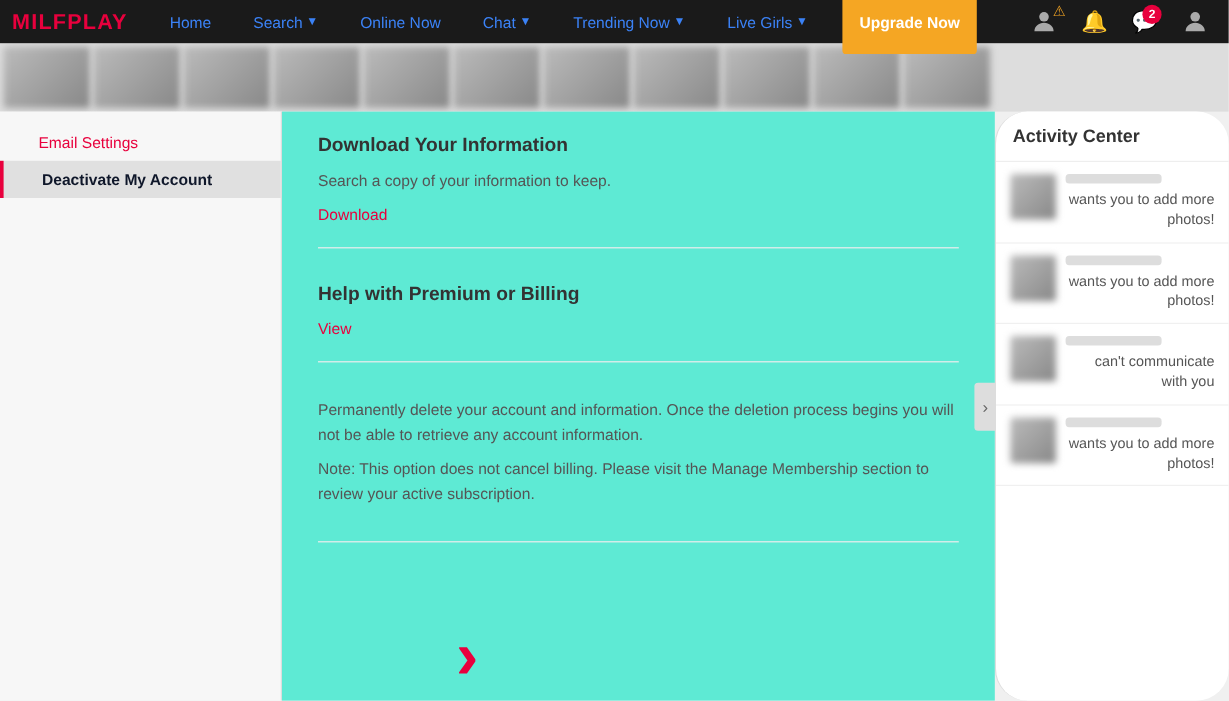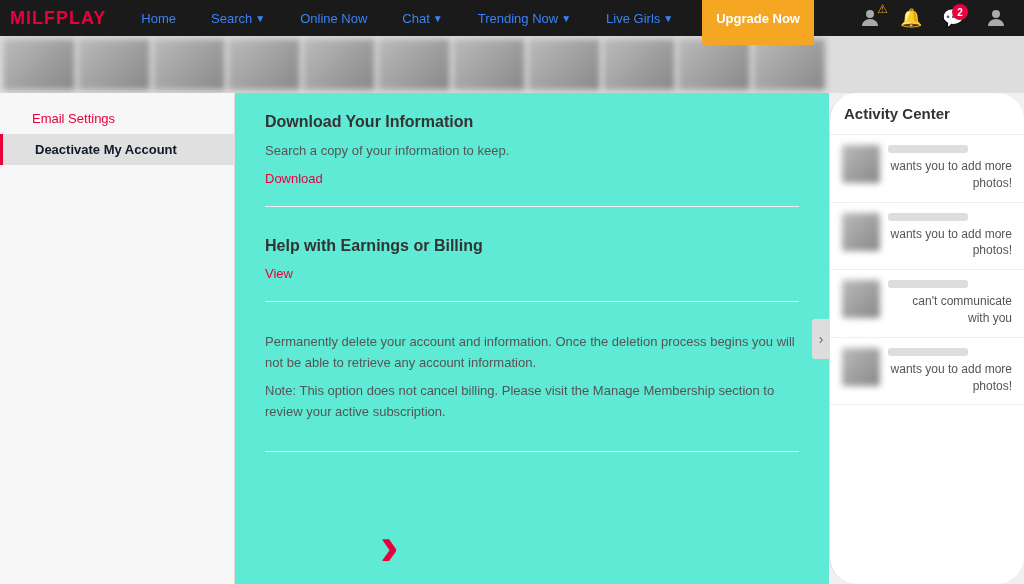--- a/index.html
+++ b/index.html
@@ -312,21 +312,21 @@
 
   <main class="content-area content-wrapper">
 
     <div class="section">
       <div class="section-title">Download Your Information</div>
       <p class="section-text">Search a copy of your information to keep.</p>
       <a class="section-link">Download</a>
     </div>
 
     <div class="section">
-      <div class="section-title">Help with Earnings or Billing</div>
+      <div class="section-title">Help with Premium or Billing</div>
       <a class="section-link">View</a>
     </div>
 
     <div class="section">
       <p class="section-text">Permanently delete your account and information. Once the deletion process begins you will not be able to retrieve any account information.</p>
       <p class="section-text">Note: This option does not cancel billing. Please visit the Manage Membership section to review your active subscription.</p>
 
     </div>
 
     <div class="big-arrow" style="position:absolute;left:145px;bottom:10px;color:#e8003d;font-size:56px;font-weight:900;line-height:1;">›</div>

